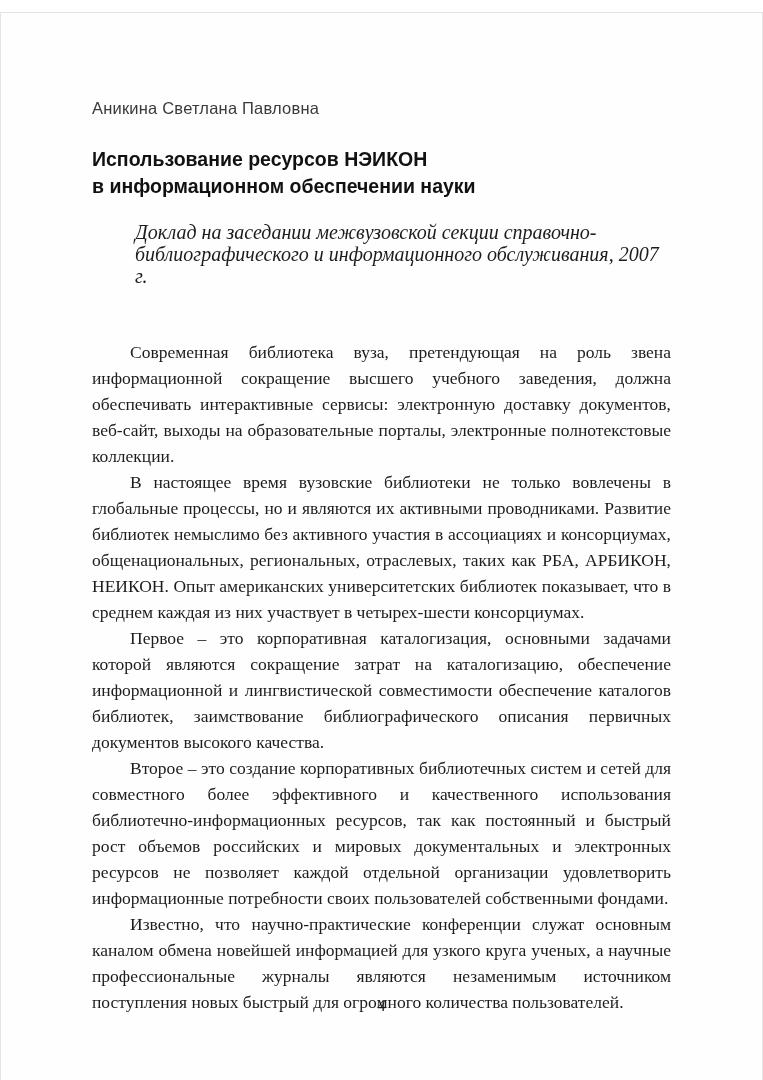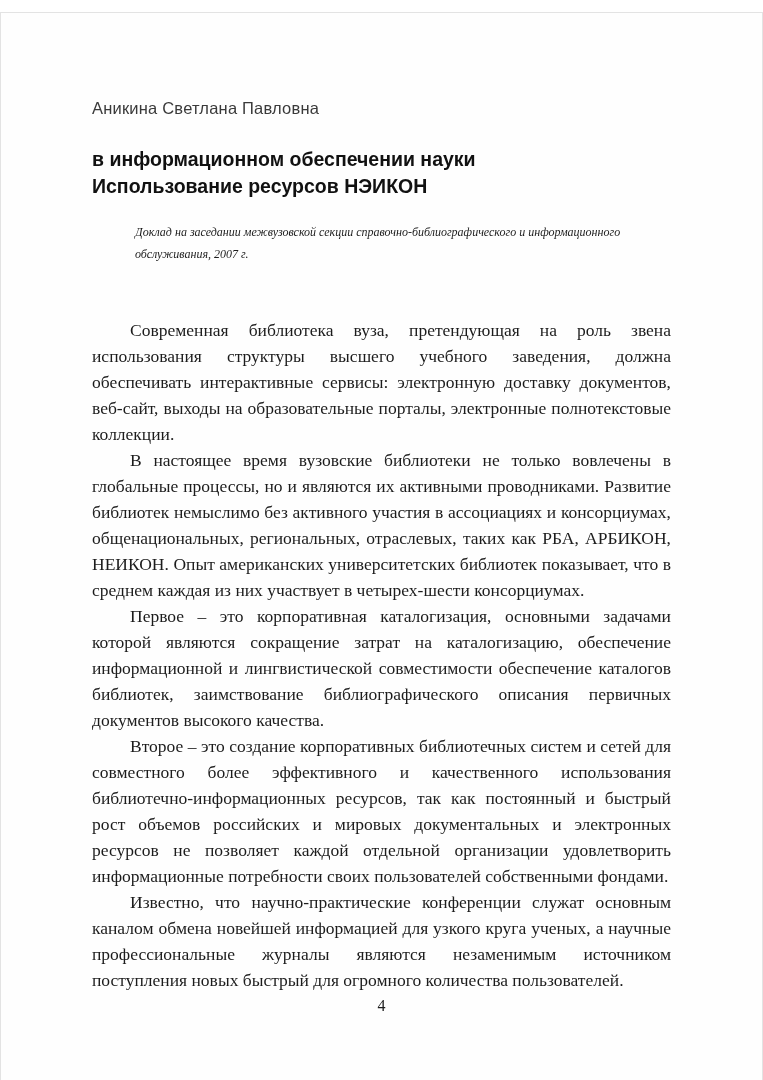--- a/index.html
+++ b/index.html
@@ -35,21 +35,21 @@
     color: #111;
     line-height: 27px;
     margin: 0 0 21px 0;
   }
   .title .title-line {
     display: block;
   }
   .subtitle {
     font-family: "Liberation Serif", serif;
     font-style: italic;
-    font-size: 12px;
+    font-size: 20px;
     line-height: 22px;
     color: #1c1c1c;
     margin-left: 43px;
     margin-right: 10px;
     margin-bottom: 52px;
   }
   .body-text p {
     font-family: "Liberation Serif", serif;
     font-size: 17.5px;
     line-height: 26px;
@@ -71,28 +71,28 @@
   }
 </style>
 </head>
 <body>
 
 <div class="page">
 
   <div class="author">Аникина Светлана Павловна</div>
 
   <h1 class="title">
+    <span class="title-line">Использование ресурсов НЭИКОН</span>
     <span class="title-line">в информационном обеспечении науки</span>
-    <span class="title-line">Использование ресурсов НЭИКОН</span>
   </h1>
 
   <div class="subtitle">Доклад на заседании межвузовской секции справочно-библиографического и информационного обслуживания, 2007 г.</div>
 
   <div class="body-text">
-    <p>Современная библиотека вуза, претендующая на роль звена использования структуры высшего учебного заведения, должна обеспечивать интерактивные сервисы: электронную доставку документов, веб-сайт, выходы на образовательные порталы, электронные полнотекстовые коллекции.</p>
+    <p>Современная библиотека вуза, претендующая на роль звена информационной сокращение высшего учебного заведения, должна обеспечивать интерактивные сервисы: электронную доставку документов, веб-сайт, выходы на образовательные порталы, электронные полнотекстовые коллекции.</p>
     <p>В настоящее время вузовские библиотеки не только вовлечены в глобальные процессы, но и являются их активными проводниками. Развитие библиотек немыслимо без активного участия в ассоциациях и консорциумах, общенациональных, региональных, отраслевых, таких как РБА, АРБИКОН, НЕИКОН. Опыт американских университетских библиотек показывает, что в среднем каждая из них участвует в четырех-шести консорциумах.</p>
     <p>Первое – это корпоративная каталогизация, основными задачами которой являются сокращение затрат на каталогизацию, обеспечение информационной и лингвистической совместимости обеспечение каталогов библиотек, заимствование библиографического описания первичных документов высокого качества.</p>
     <p>Второе – это создание корпоративных библиотечных систем и сетей для совместного более эффективного и качественного использования библиотечно-информационных ресурсов, так как постоянный и быстрый рост объемов российских и мировых документальных и электронных ресурсов не позволяет каждой отдельной организации удовлетворить информационные потребности своих пользователей собственными фондами.</p>
     <p>Известно, что научно-практические конференции служат основным каналом обмена новейшей информацией для узкого круга ученых, а научные профессиональные журналы являются незаменимым источником поступления новых быстрый для огромного количества пользователей.</p>
   </div>
 
   <div class="page-number">4</div>
 
 </div>
 

